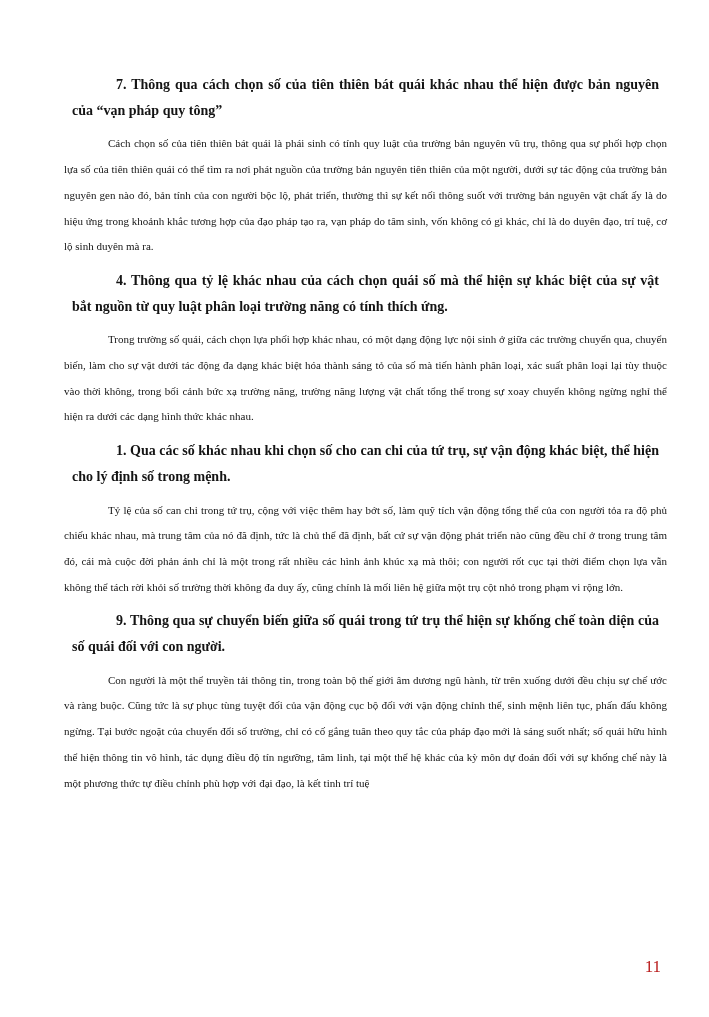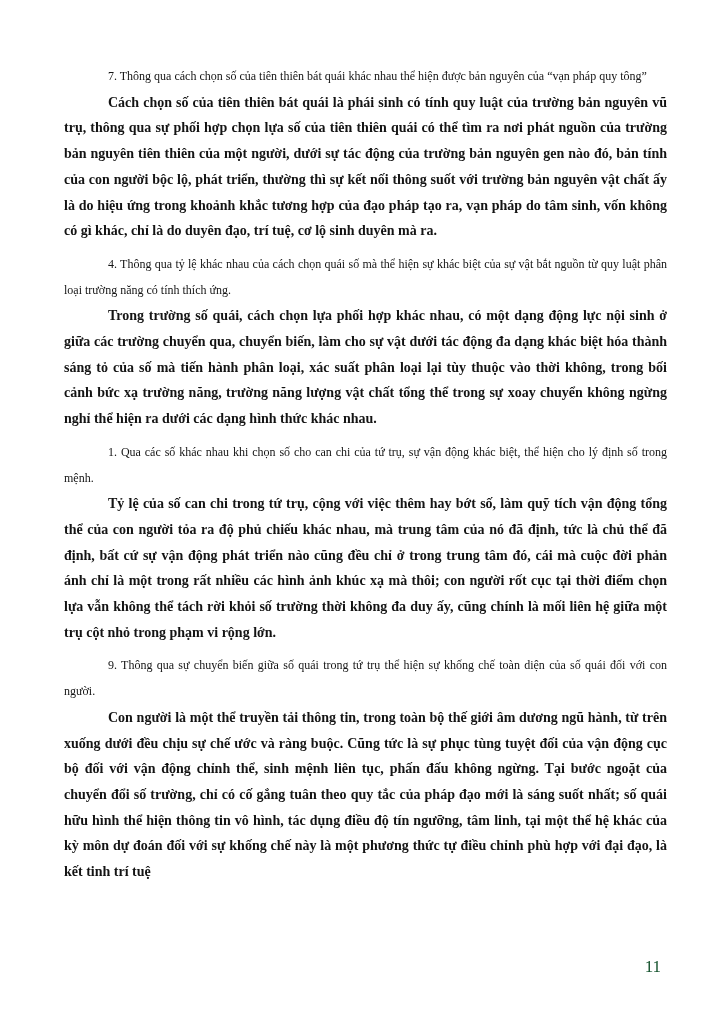--- a/index.html
+++ b/index.html
@@ -15,41 +15,41 @@
     background: #ffffff;
     box-sizing: border-box;
     padding: 64px 42px 0 64px;
     font-family: "Liberation Serif", "DejaVu Serif", serif;
     color: #141414;
     overflow: hidden;
   }
   .section { margin: 0; }
   .section + .section { margin-top: 8px; }
   .section-heading {
-    font-size: 12px;
-    line-height: 25.7px;
-    font-weight: normal;
-    text-align: justify;
-    text-indent: 44px;
-    margin: 0;
-  }
-  .section-body {
     font-size: 14px;
     line-height: 25.7px;
     font-weight: bold;
+    text-align: justify;
+    text-indent: 44px;
+    margin: 8px;
+  }
+  .section-body {
+    font-size: 11px;
+    line-height: 25.7px;
+    font-weight: normal;
     text-align: justify;
     text-indent: 44px;
     margin: 0;
   }
   .page-number {
     position: absolute;
     right: 48px;
     bottom: 40px;
     font-size: 17px;
-    color: #14532d;
+    color: #b91c1c;
   }
 </style>
 </head>
 <body>
 
 <div class="page">
 
   <div class="section">
     <h3 class="section-heading">7. Thông qua cách chọn số của tiên thiên bát quái khác nhau thể hiện được bản nguyên của “vạn pháp quy tông”</h3>
     <p class="section-body">Cách chọn số của tiên thiên bát quái là phái sinh có tính quy luật của trường bản nguyên vũ trụ, thông qua sự phối hợp chọn lựa số của tiên thiên quái có thể tìm ra nơi phát nguồn của trường bản nguyên tiên thiên của một người, dưới sự tác động của trường bản nguyên gen nào đó, bản tính của con người bộc lộ, phát triển, thường thì sự kết nối thông suốt với trường bản nguyên vật chất ấy là do hiệu ứng trong khoảnh khắc tương hợp của đạo pháp tạo ra, vạn pháp do tâm sinh, vốn không có gì khác, chỉ là do duyên đạo, trí tuệ, cơ lộ sinh duyên mà ra.</p>

